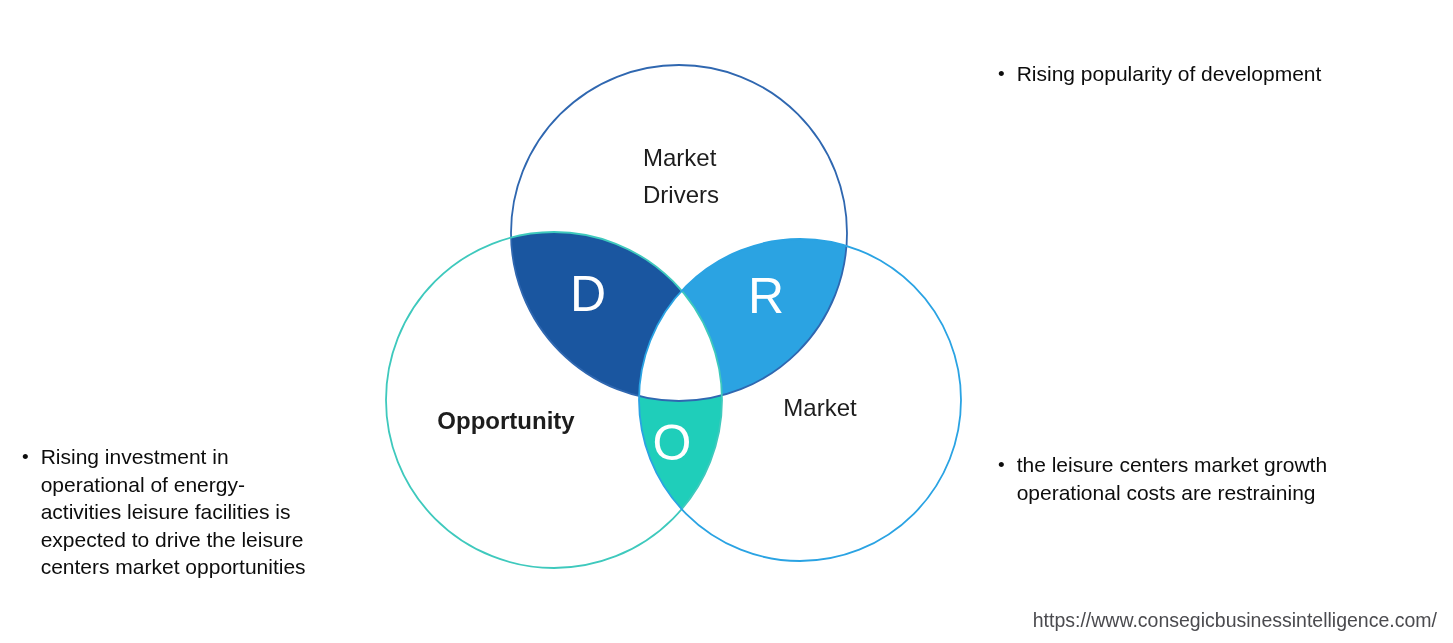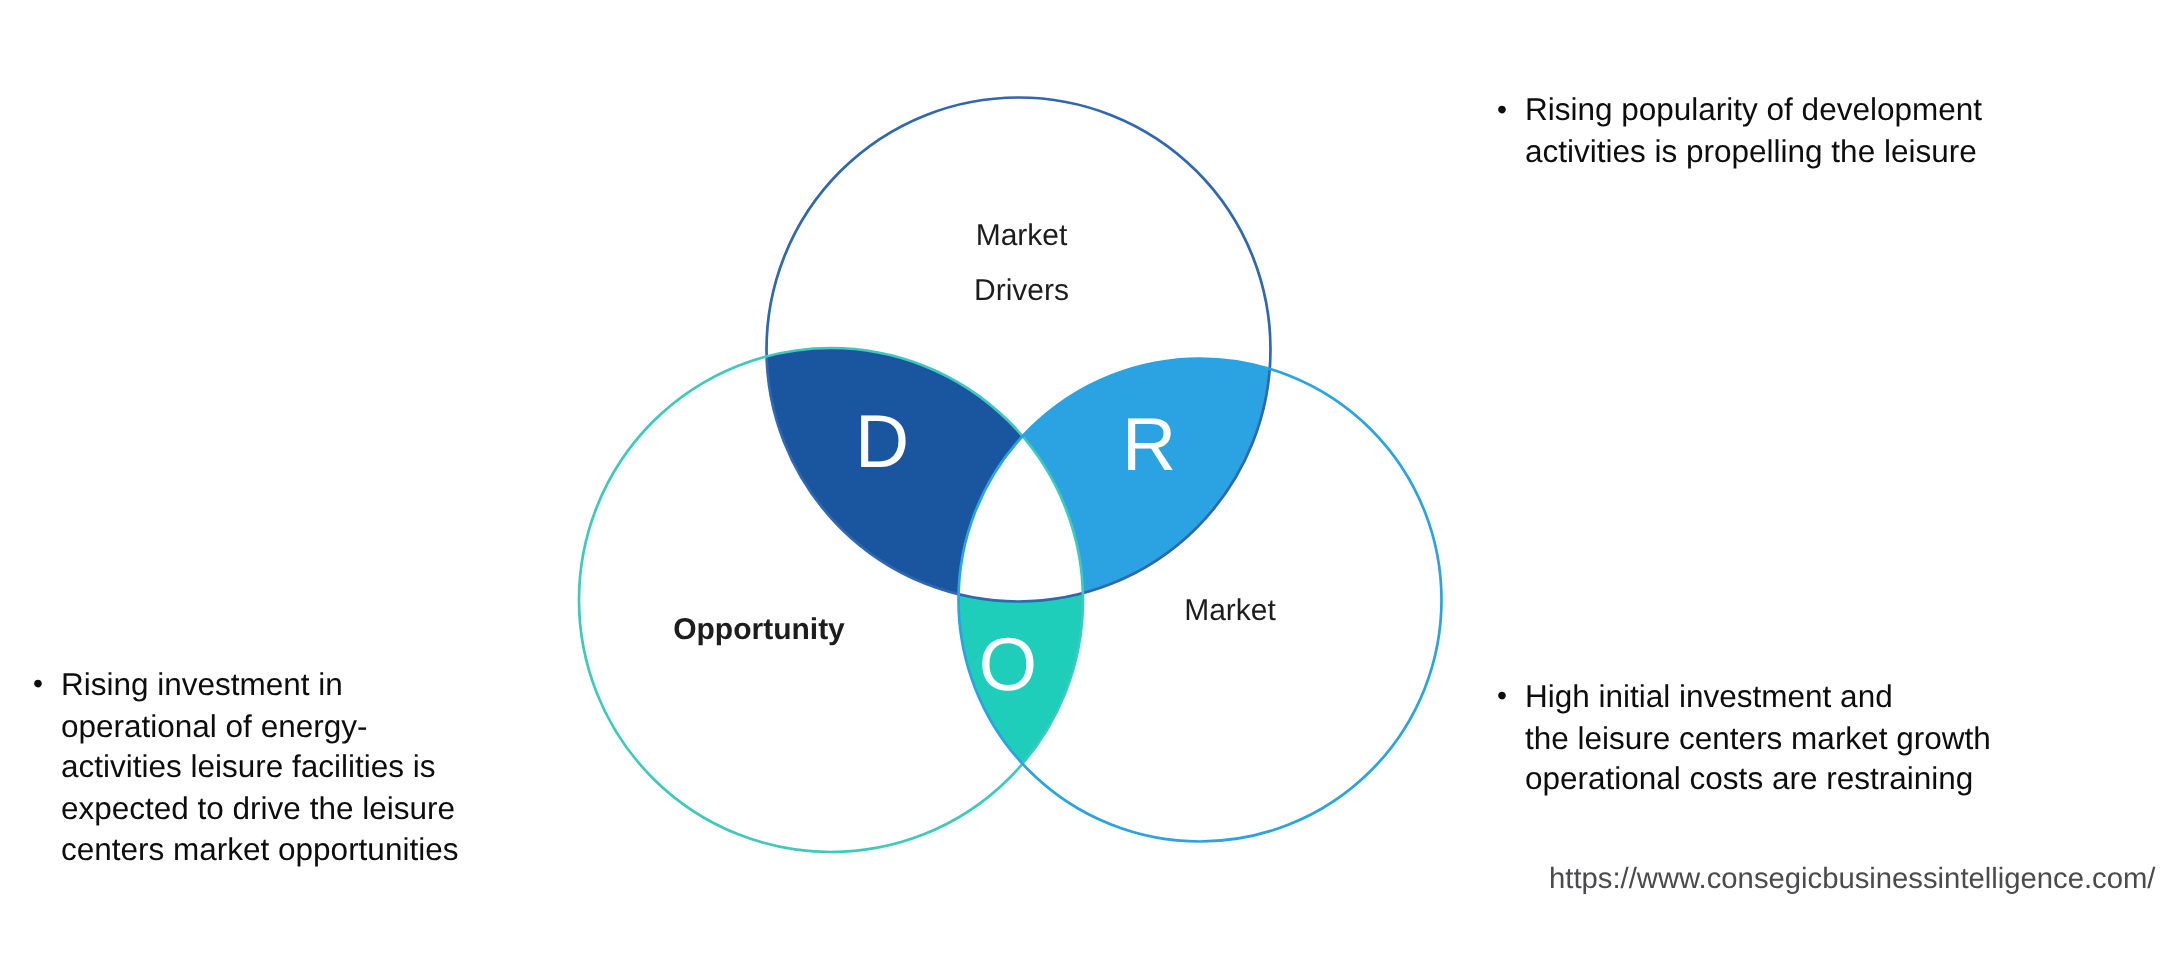--- a/index.html
+++ b/index.html
@@ -28,23 +28,22 @@
     color: #ffffff;
     font-size: 50px;
     font-weight: 400;
     line-height: 1;
     transform: translate(-50%, -50%);
     white-space: nowrap;
   }
   
   .circle-label {
     color: #1d1d1d;
-    font-size: 20px;
+    font-size: 24px;
     line-height: 37px;
-    text-align: center;
     transform: translateX(-50%);
     white-space: nowrap;
   }
   
   .bullet-block {
     display: flex;
     align-items: flex-start;
     color: #0d0d0d;
     font-size: 21px;
     line-height: 27.5px;
@@ -119,39 +118,37 @@
   </div>
 
   <div class="abs circle-label" style="left:820px; top:389px;">
     <div>Market</div>
   </div>
 
   <div class="abs bullet-block" style="left:998px; top:60px;">
     <span class="bullet-marker">•</span>
     <span class="bullet-lines">
       <div>Rising popularity of development</div>
-      <div>activities is propelling the leisure</div>
     </span>
   </div>
 
   <div class="abs bullet-block" style="left:998px; top:451px;">
     <span class="bullet-marker">•</span>
     <span class="bullet-lines">
-      <div>High initial investment and</div>
       <div>the leisure centers market growth</div>
       <div>operational costs are restraining</div>
     </span>
   </div>
 
   <div class="abs bullet-block" style="left:22px; top:443px;">
     <span class="bullet-marker">•</span>
     <span class="bullet-lines">
       <div>Rising investment in</div>
       <div>operational of energy-</div>
       <div>activities leisure facilities is</div>
       <div>expected to drive the leisure</div>
       <div>centers market opportunities</div>
     </span>
   </div>
 
-  <div class="abs source-url" style="right:16px; top:574px;margin-left:48px;">https://www.consegicbusinessintelligence.com/</div>
+  <div class="abs source-url" style="right:16px; top:608px;margin-left:48px;">https://www.consegicbusinessintelligence.com/</div>
 
 </div>
 
 </body></html>

